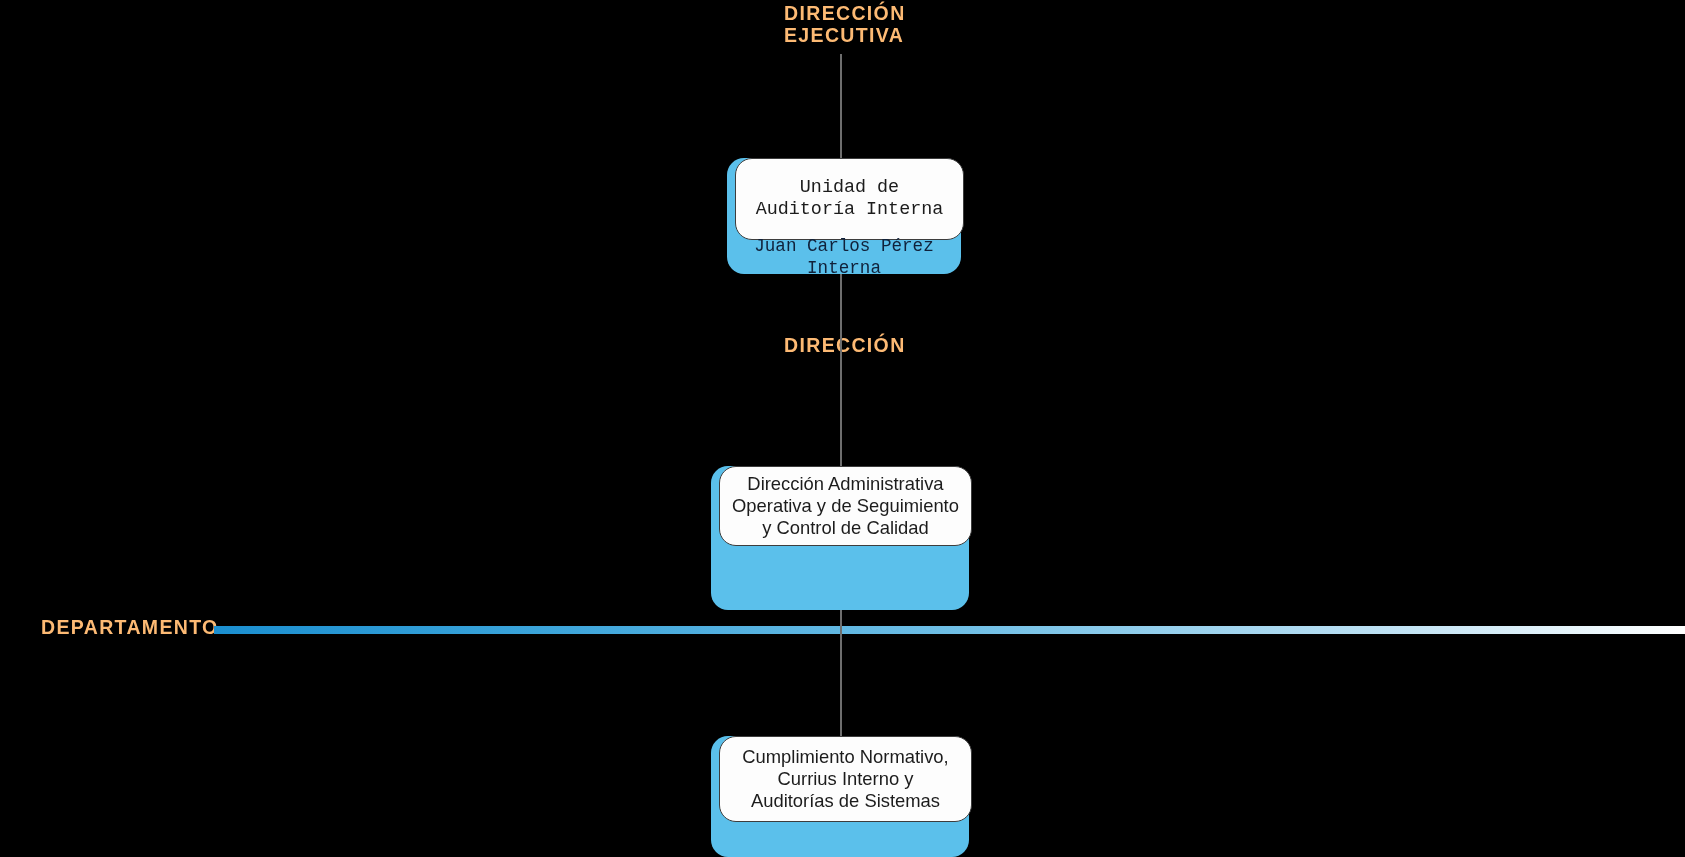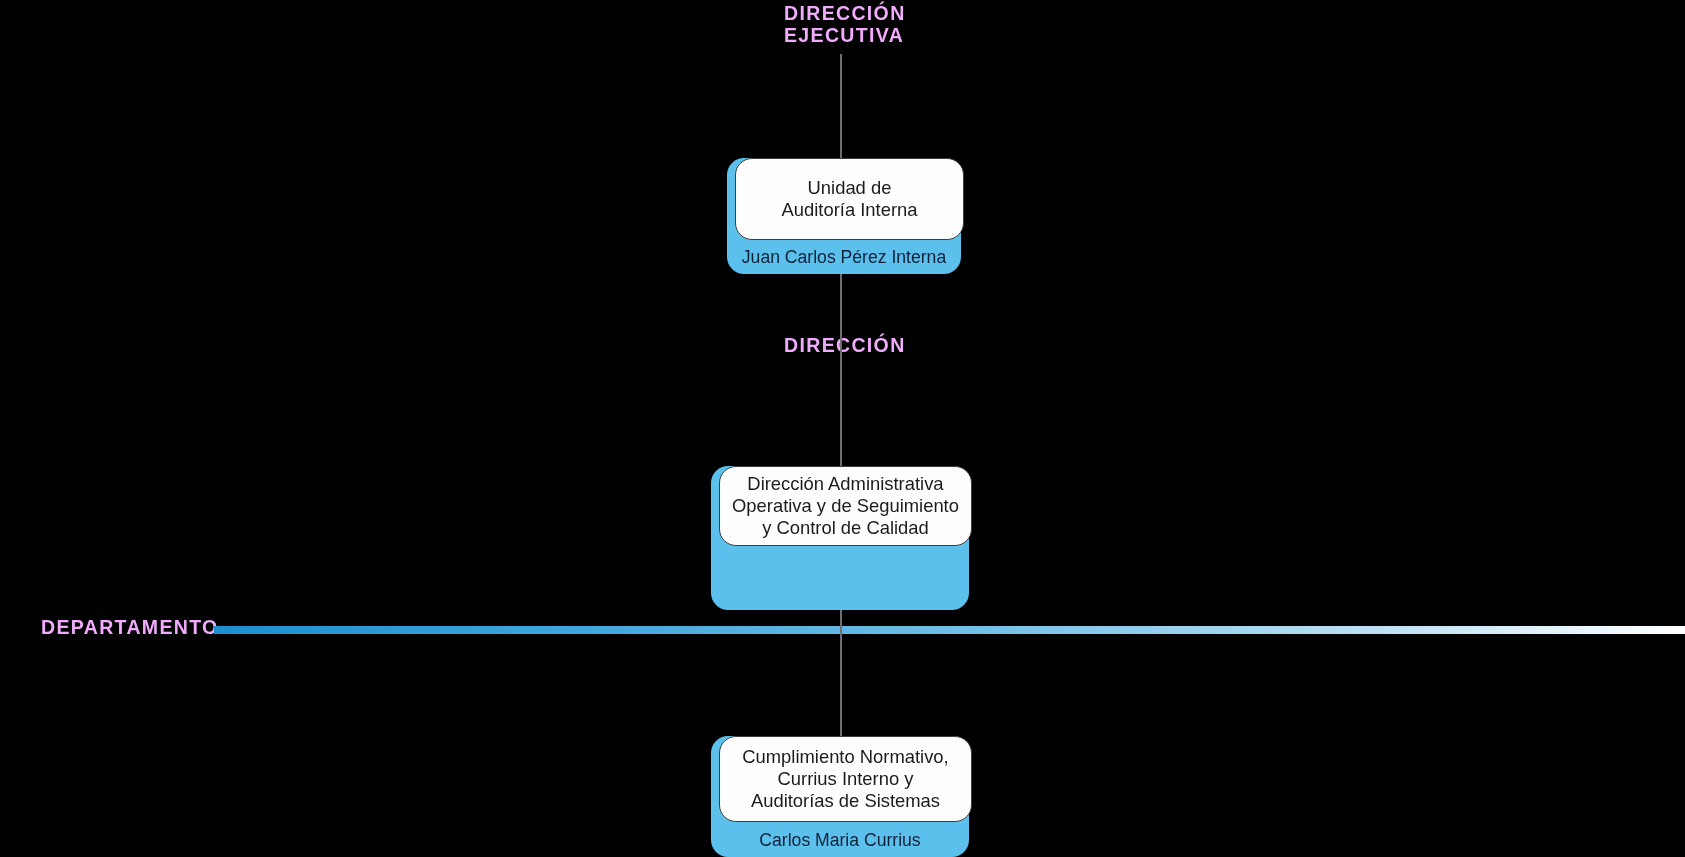--- a/index.html
+++ b/index.html
@@ -15,21 +15,21 @@
     position: relative;
     width: 1685px;
     height: 857px;
     background: #000000;
     overflow: hidden;
   }
 
   
   .band-label {
     position: absolute;
-    color: #f0abfc;
+    color: #fdba74;
     font-weight: 700;
     font-size: 19.5px;
     letter-spacing: 1.35px;
     line-height: 22px;
     white-space: pre-line;
     text-transform: uppercase;
     user-select: none;
   }
   #label-direccion-ejecutiva { left: 784px; top: 2px; }
   #label-direccion          { left: 784px; top: 334px; }
@@ -92,21 +92,21 @@
     font-size: 17.6px;
     line-height: 22px;
     text-align: center;
     white-space: pre-line;
     display: flex;
     align-items: center;
     justify-content: center;
   }
 
   
-  #node-auditoria-interna { left: 727px; top: 158px; width: 234px; height: 116px; }
+  #node-auditoria-interna { left: 727px; top: 158px; width: 234px; height: 116px; font-family: Liberation Mono, monospace; }
   #node-auditoria-interna .node-title  { height: 82px; }
   #node-auditoria-interna .node-person { height: 34px; }
 
   
   #node-direccion-administrativa { left: 711px; top: 466px; width: 258px; height: 144px; }
   #node-direccion-administrativa .node-title  { height: 80px; }
   #node-direccion-administrativa .node-person { height: 32px; }
 
   
   #node-cumplimiento-normativo { left: 711px; top: 736px; width: 258px; height: 121px; }
@@ -141,16 +141,15 @@
     <div class="node-title">Dirección Administrativa
 Operativa y de Seguimiento
 y Control de Calidad</div>
     <div class="node-person"></div>
   </div>
 
   <div class="node" id="node-cumplimiento-normativo">
     <div class="node-title">Cumplimiento Normativo,
 Currius Interno y
 Auditorías de Sistemas</div>
-    <div class="node-person">Carlos Maria Currius</div>
   </div>
 
 </div>
 
 </body></html>

